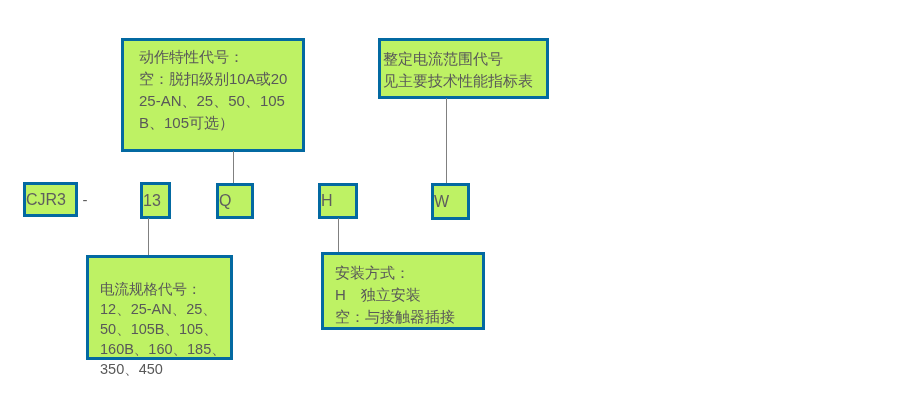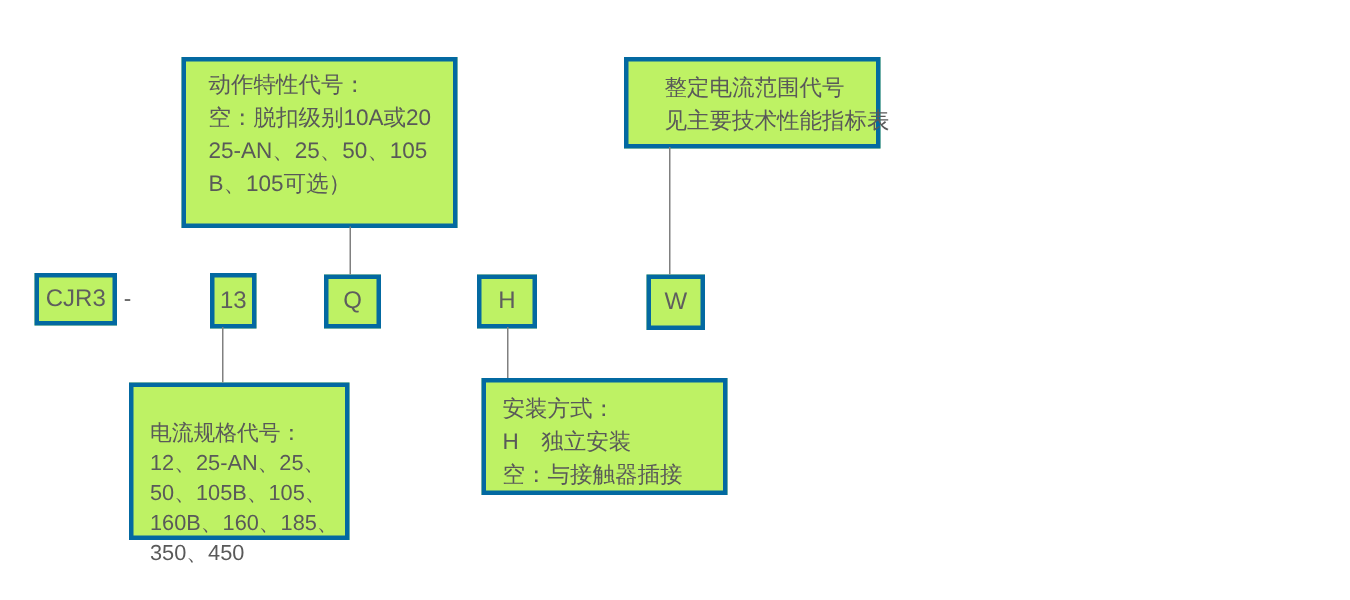--- a/index.html
+++ b/index.html
@@ -29,39 +29,37 @@
   .callout .ln {
     white-space: nowrap;
   }
   .callout-trip-class {
     left: 121px; top: 38px; width: 184px; height: 114px;
     padding: 5px 6px 0 15px;
     line-height: 22px;
   }
   .callout-current-range {
     left: 378px; top: 38px; width: 171px; height: 61px;
-    padding: 7px 6px 0 24px;
+    padding: 7px 6px 0 2px;
     line-height: 22px;
-    margin-left: 38px;
   }
   .callout-current-spec {
     left: 86px; top: 255px; width: 147px; height: 105px;
     padding: 21px 6px 0 11px;
     line-height: 20px;
     font-size: 14.5px;
   }
   .callout-mounting {
     left: 321px; top: 252px; width: 164px; height: 78px;
     padding: 7px 6px 0 11px;
     line-height: 22px;
   }
   .code {
     display: flex;
     align-items: center;
-    justify-content: center;
     font-size: 16px;
     color: #5e5e5e;
   }
   .code-series  { left: 23px;  top: 182px; width: 55px; height: 35px; }
   .code-13      { left: 140px; top: 182px; width: 31px; height: 37px; }
   .code-q       { left: 216px; top: 183px; width: 38px; height: 36px; }
   .code-h       { left: 318px; top: 183px; width: 40px; height: 36px; }
   .code-w       { left: 431px; top: 183px; width: 39px; height: 37px; }
   .dash {
     position: absolute;

